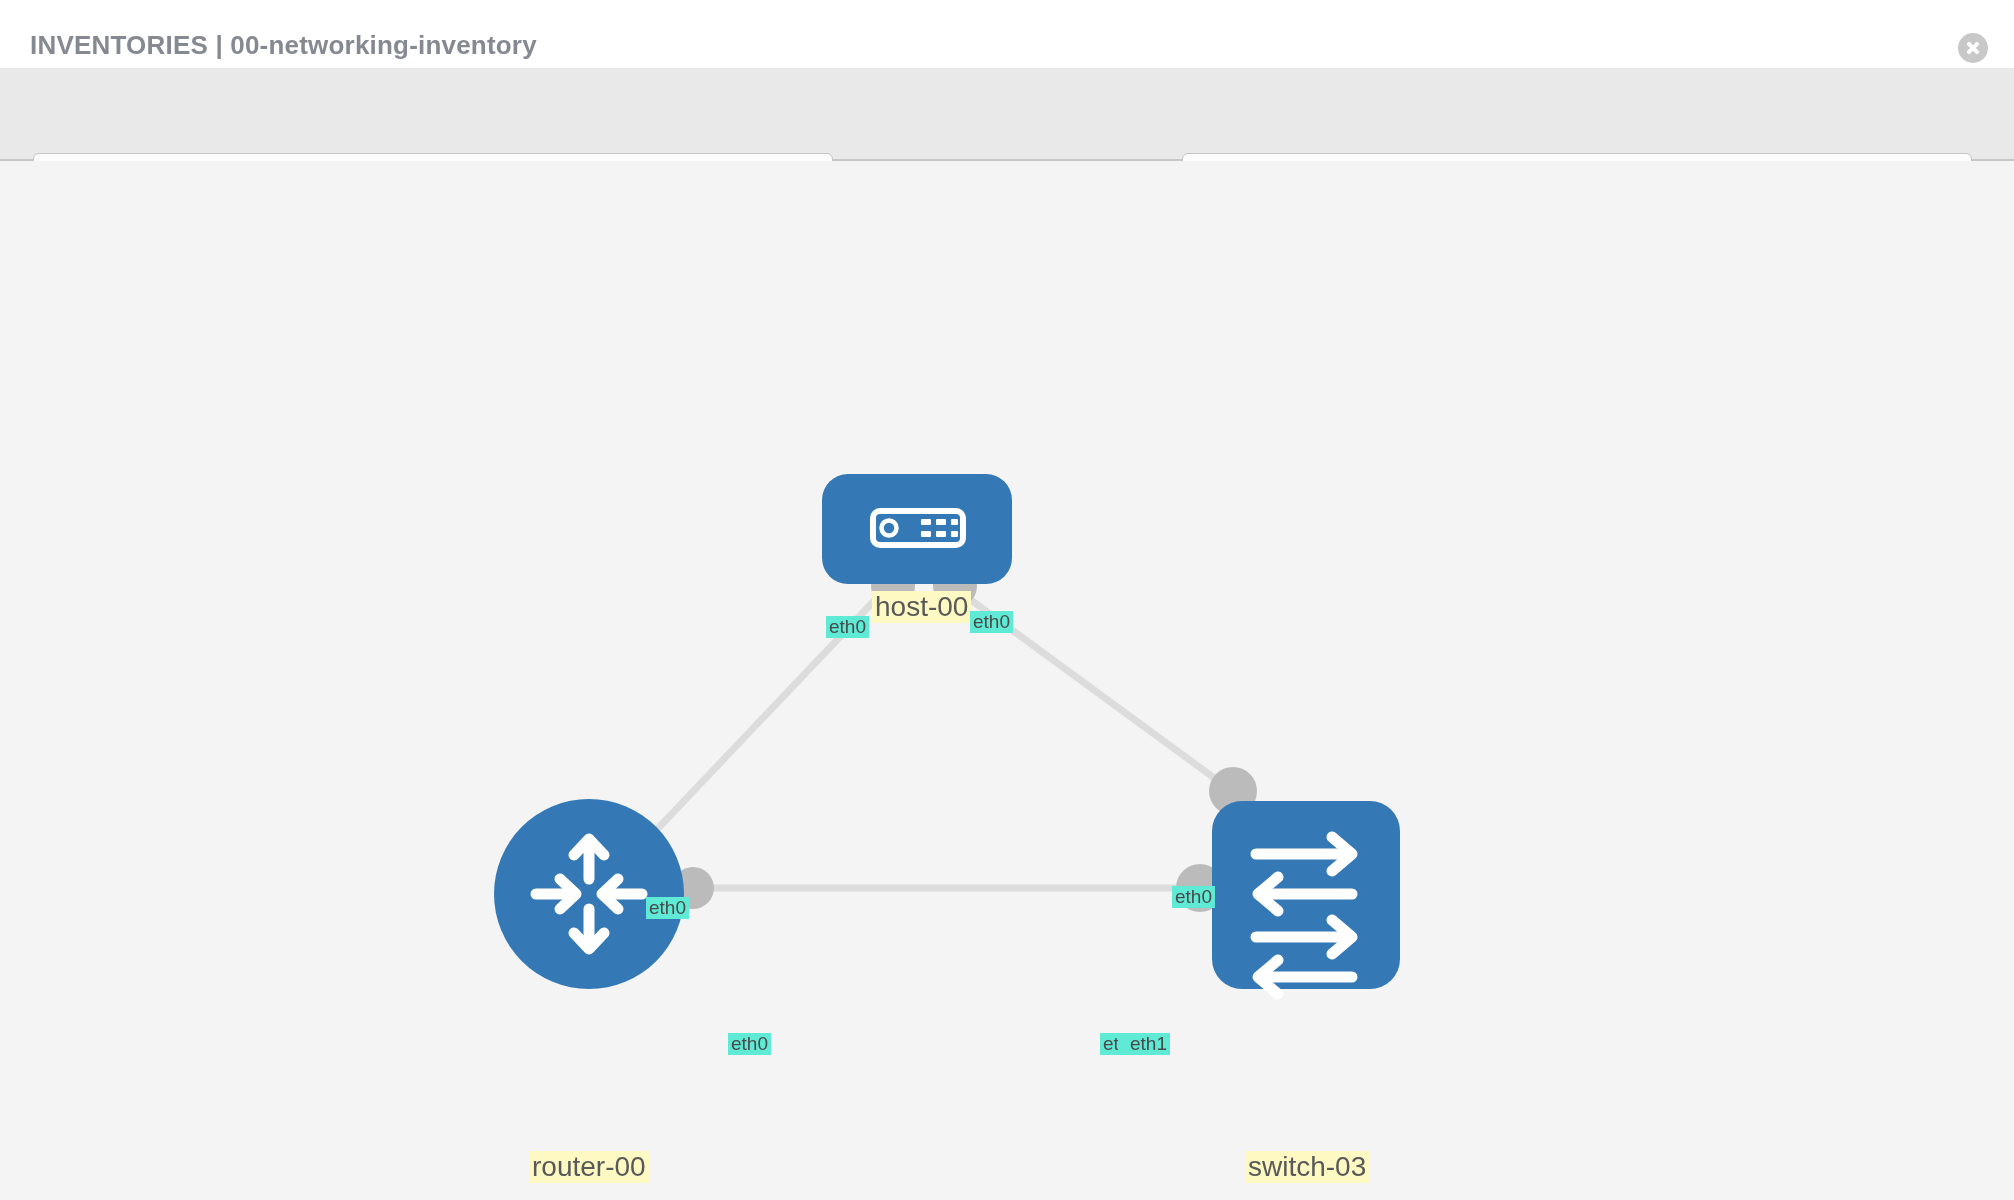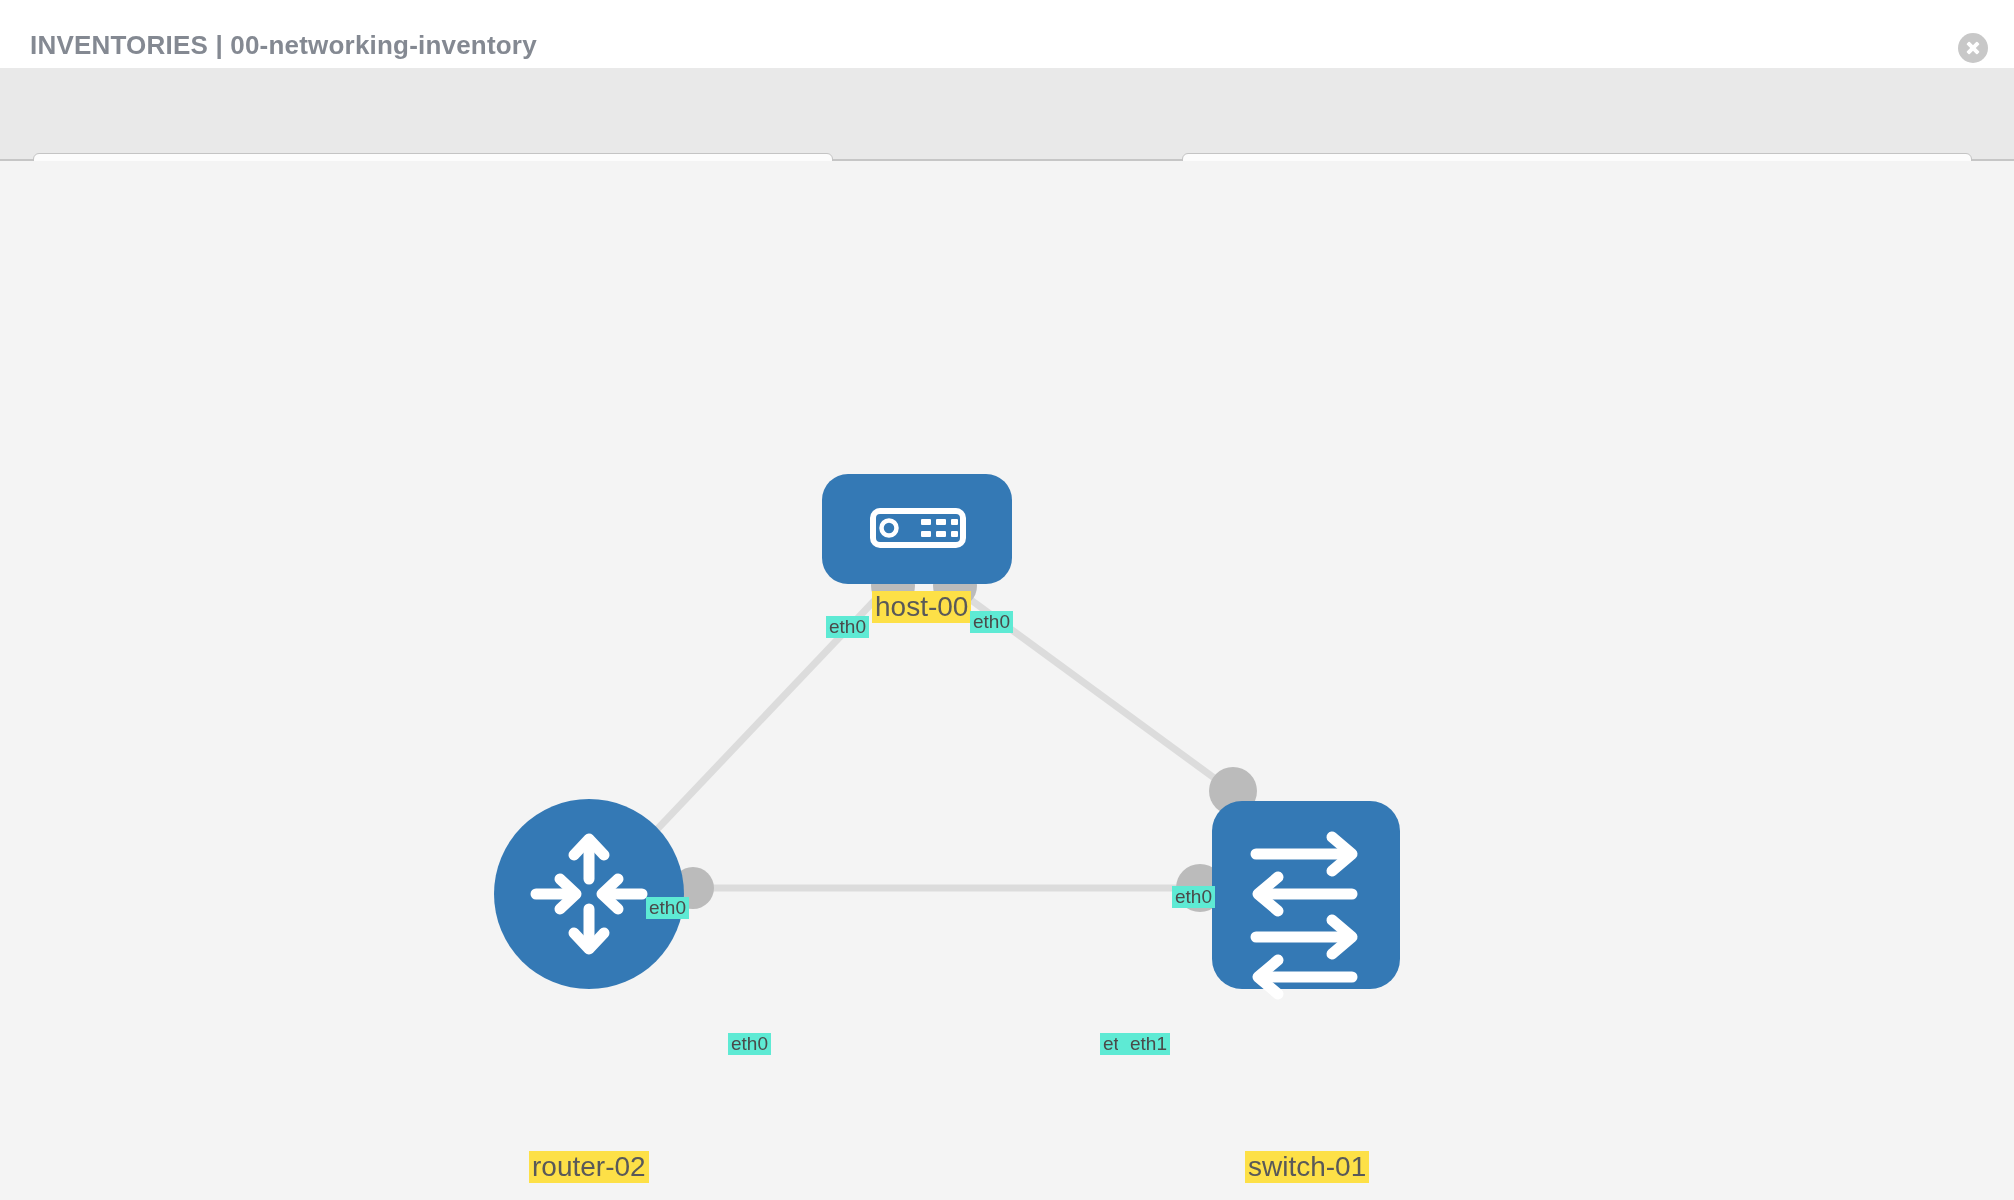--- a/index.html
+++ b/index.html
@@ -92,21 +92,21 @@
     width: 2014px; height: 1039px;
     background: #f4f4f4;
     overflow: hidden;
   }
   .topo-svg { position: absolute; left: 0; top: 0; }
 
   
   .nlabel {
     position: absolute;
     font-size: 28px; color: #595959;
-    background: #fde047;
+    background: #fef9c3;
     padding: 0 3px;
     white-space: nowrap;
   }
   .iflabel {
     position: absolute;
     font-size: 19px; color: #4a4a4a;
     background: #5eead4;
     padding: 0 3px;
     white-space: nowrap;
   }
@@ -245,22 +245,22 @@
           <polyline points="1278,716 1258,733 1278,750"></polyline>
           <line x1="1256" y1="776" x2="1348" y2="776"></line>
           <polyline points="1332,759 1352,776 1332,793"></polyline>
           <line x1="1352" y1="816" x2="1262" y2="816"></line>
           <polyline points="1278,799 1258,816 1278,833"></polyline>
         </g>
       </g>
     </svg>
 
     <div class="nlabel" style="left:872px; top:430px;">host-00</div>
-    <div class="nlabel" style="left:529px; top:990px;">router-02</div>
-    <div class="nlabel" style="left:1245px; top:990px;">switch-01</div>
+    <div class="nlabel" style="left:529px; top:990px;">router-00</div>
+    <div class="nlabel" style="left:1245px; top:990px;">switch-03</div>
 
     <div class="iflabel" style="left:826px; top:455px;">eth0</div>
     <div class="iflabel" style="left:970px; top:450px;">eth0</div>
     <div class="iflabel" style="left:646px; top:736px;">eth0</div>
     <div class="iflabel" style="left:1172px; top:725px;">eth0</div>
     <div class="iflabel" style="left:1100px; top:872px;">eth0</div>
     <div class="iflabel" style="left:1118px; top:872px;padding-left:12px;">eth1</div>
     <div class="iflabel" style="left:728px; top:872px;">eth0</div>
   </div>
 

